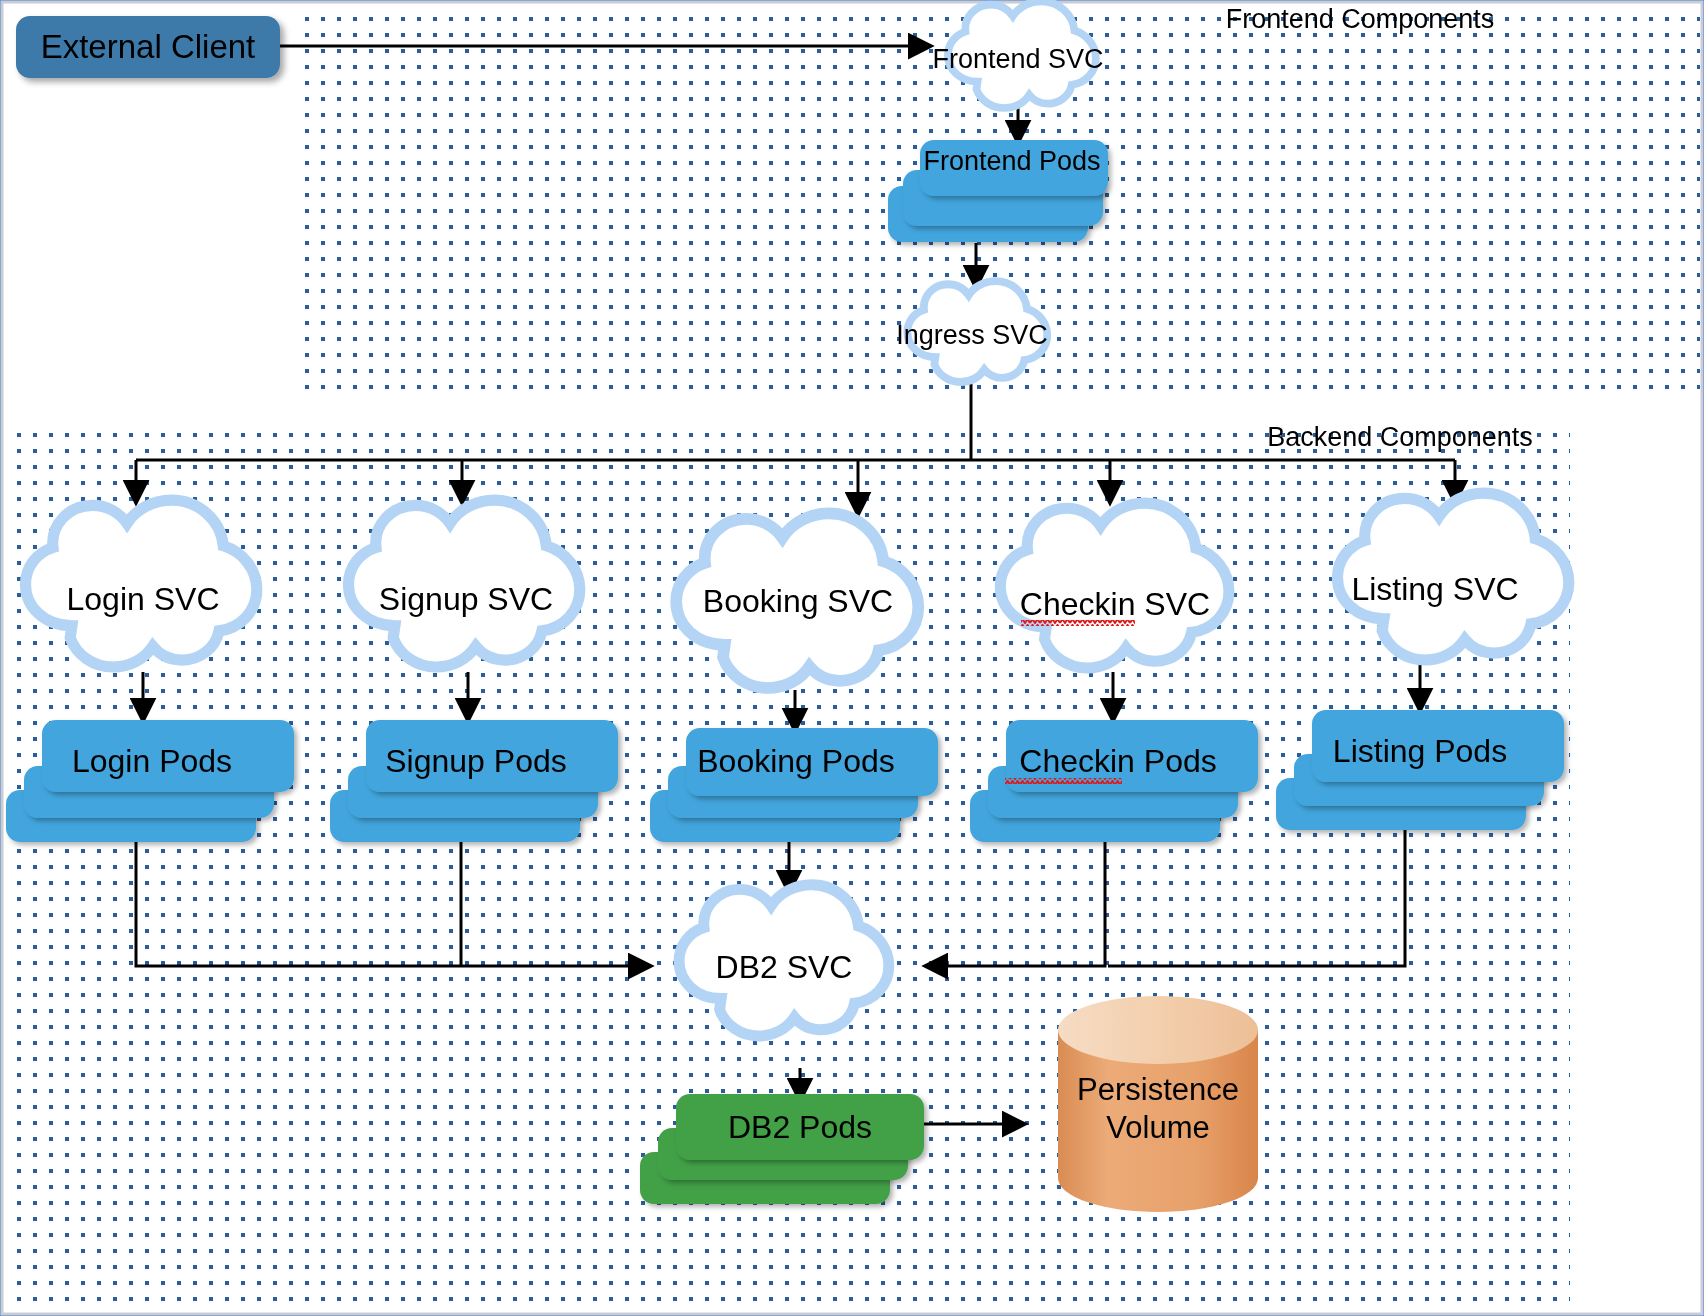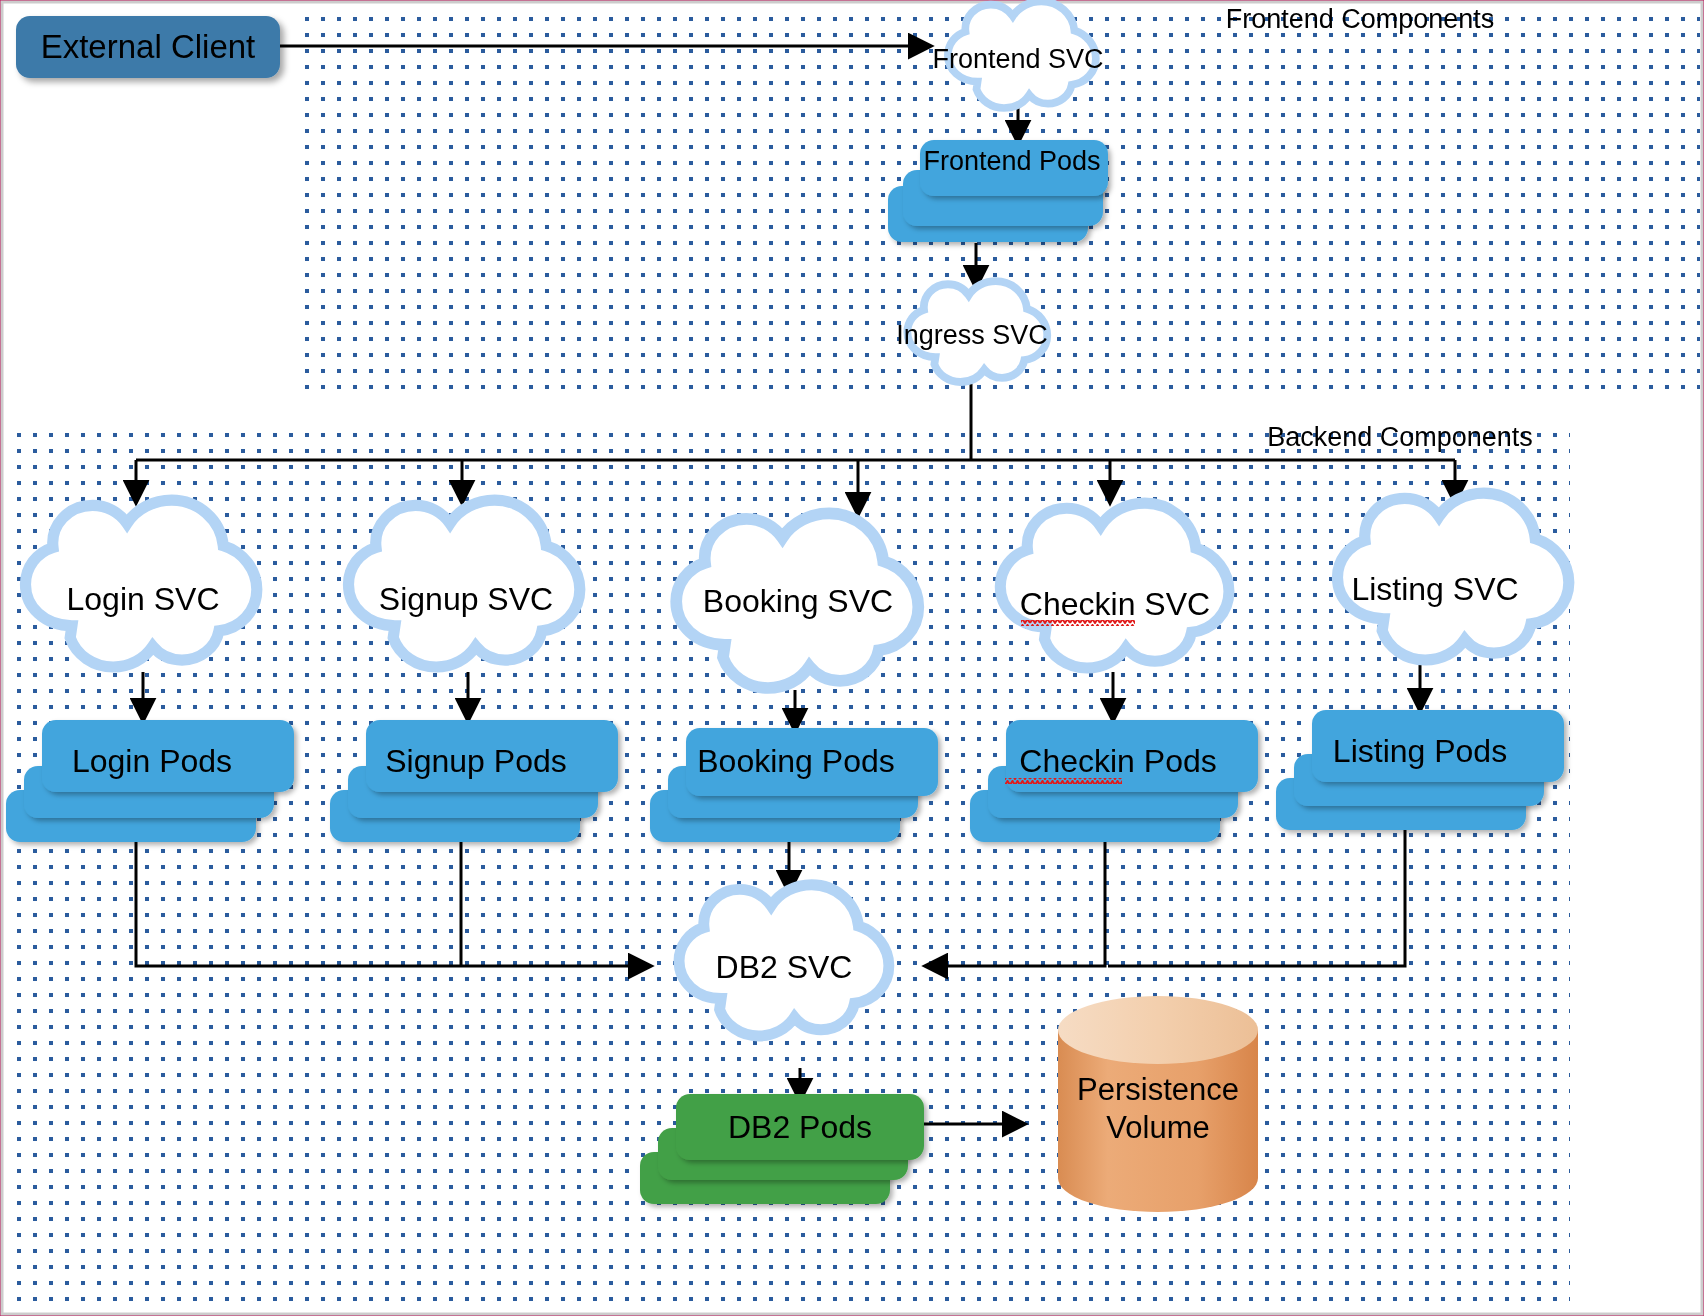--- a/index.html
+++ b/index.html
@@ -1,17 +1,17 @@
 <!DOCTYPE html>
 <html><head>
 <meta charset="utf-8">
 <style>
   html,body{margin:0;padding:0;background:#ffffff;}
   body{font-family:"Liberation Sans","DejaVu Sans",sans-serif;}
-  #canvas{position:relative;width:1704px;height:1316px;background:#be185d;overflow:hidden;}
+  #canvas{position:relative;width:1704px;height:1316px;background:#3b82f6;overflow:hidden;}
   svg{display:block;}
   .nodeText{font-family:"Liberation Sans","DejaVu Sans",sans-serif;fill:#000000;}
 </style>
 </head>
 <body>
 
 <div id="canvas">
 <svg width="1704" height="1316" viewBox="0 0 1704 1316" xmlns="http://www.w3.org/2000/svg">
 
   <defs>

